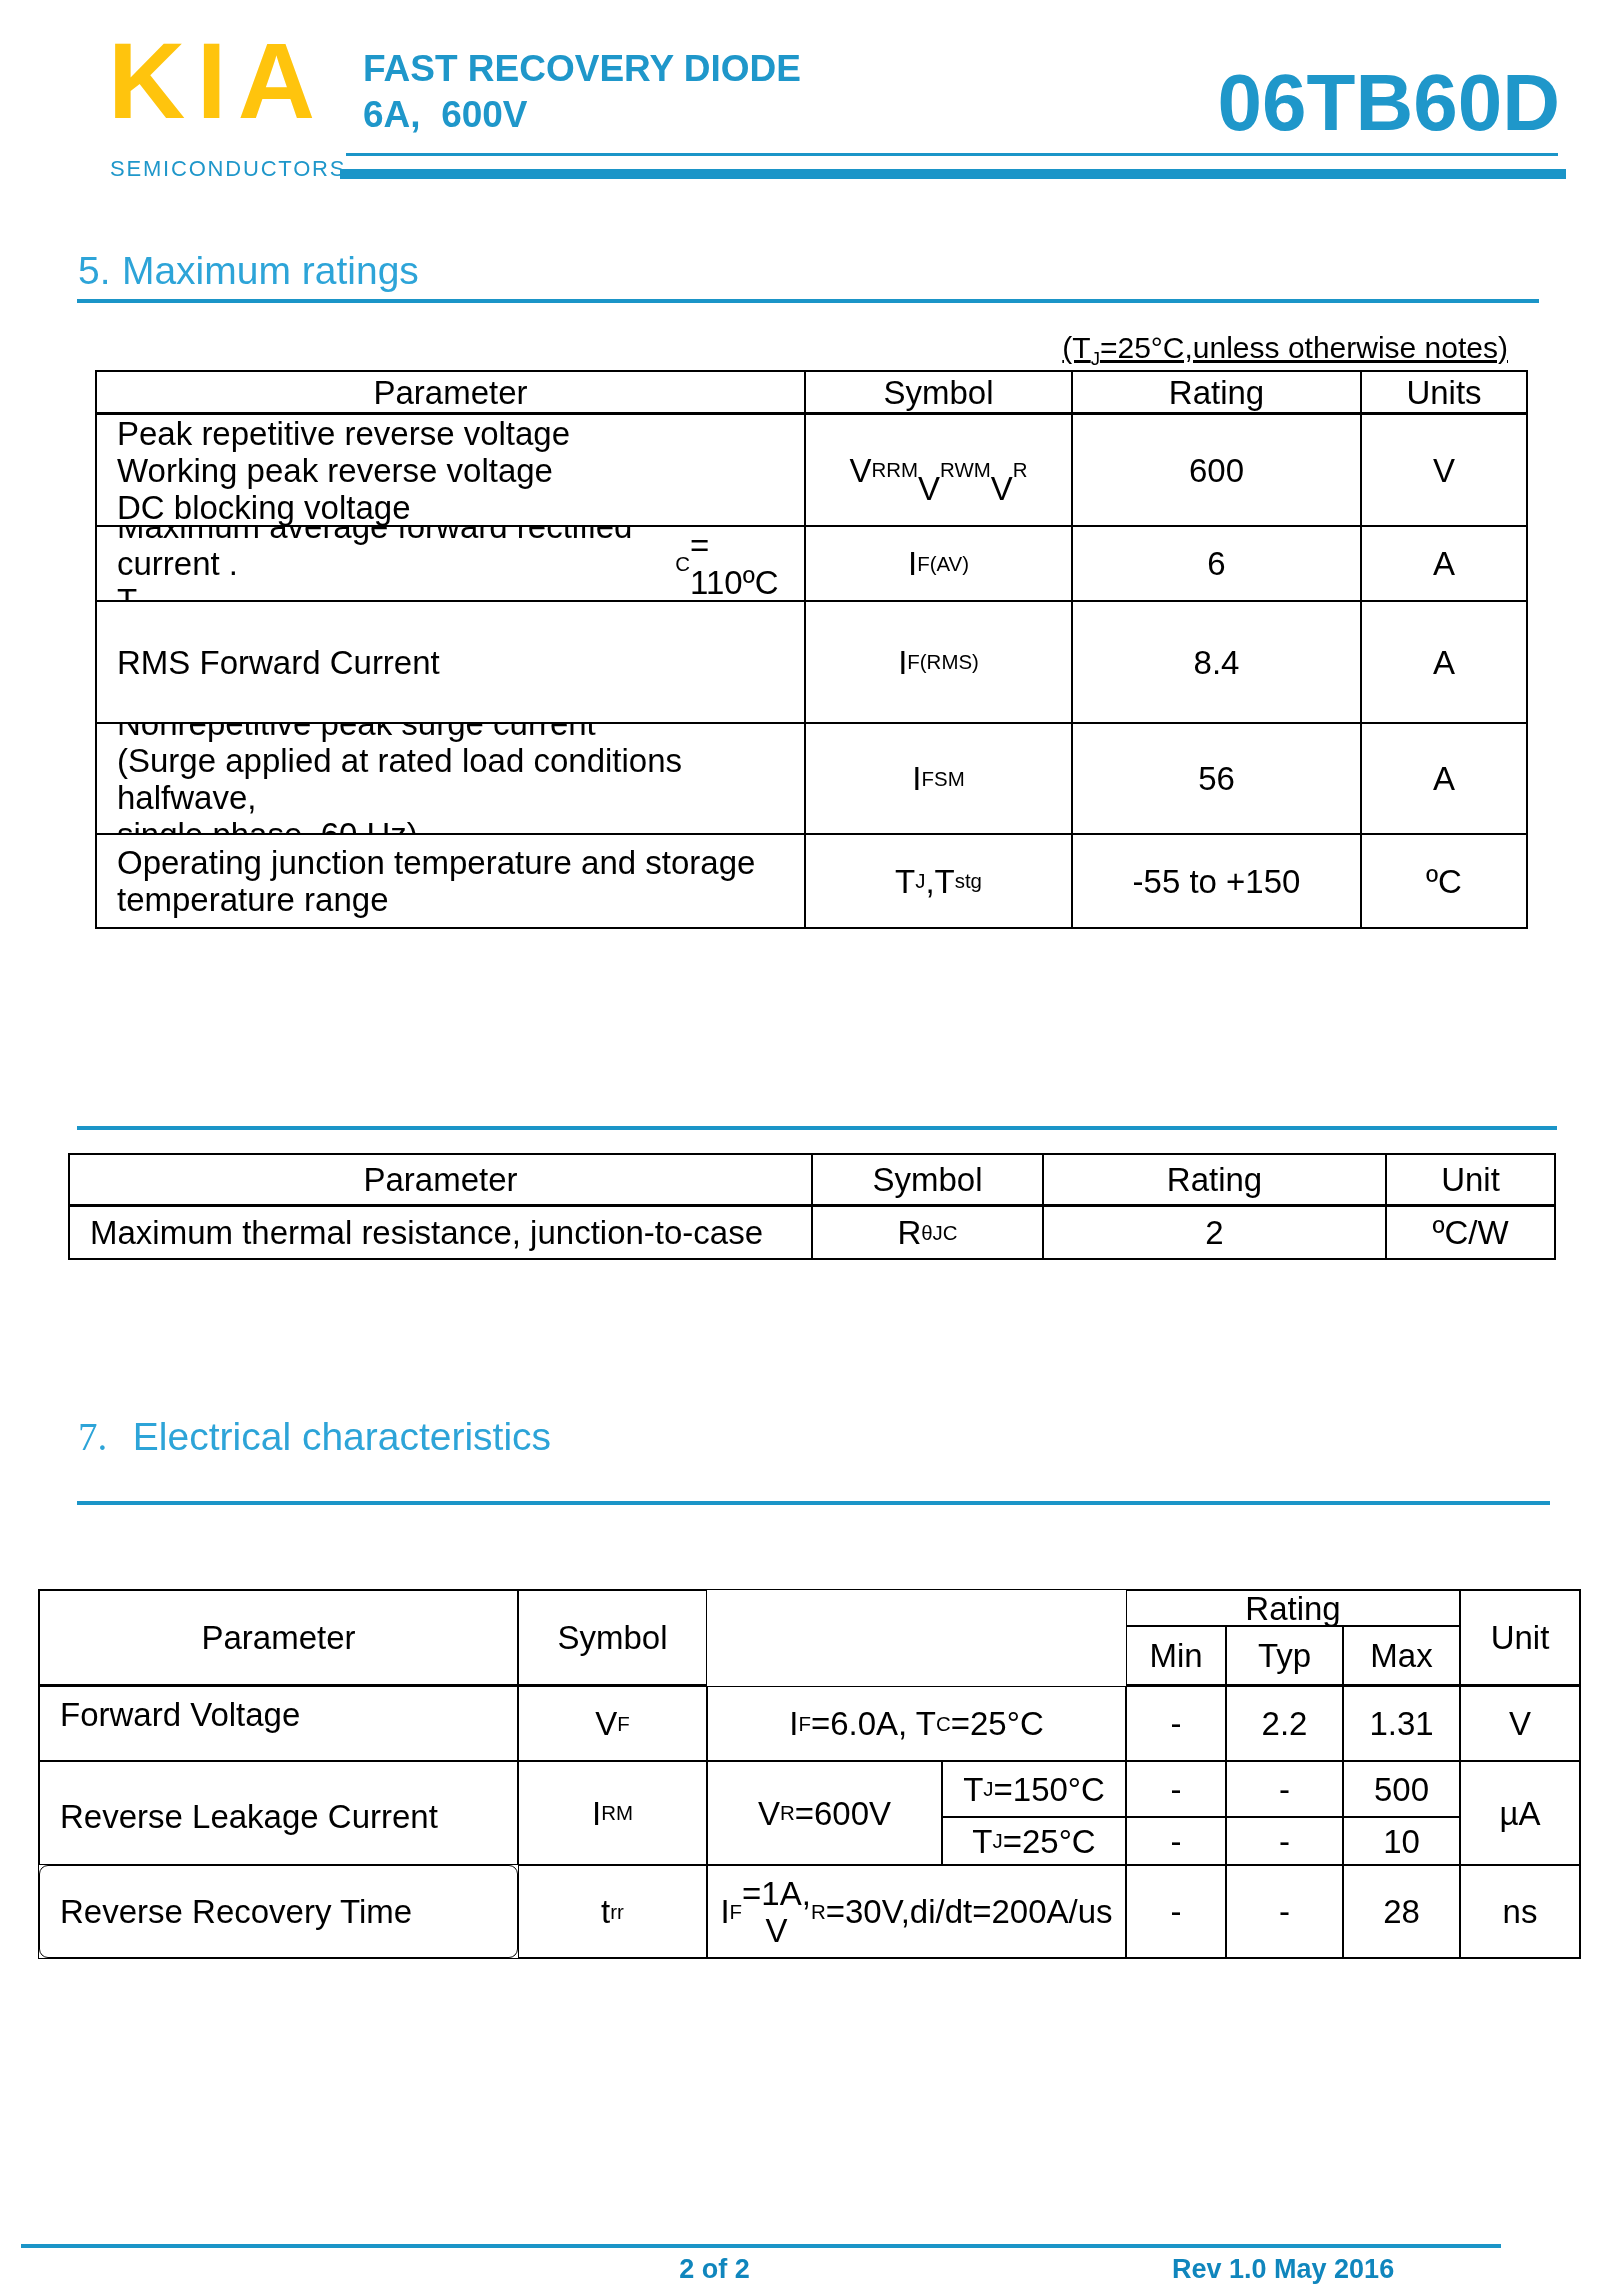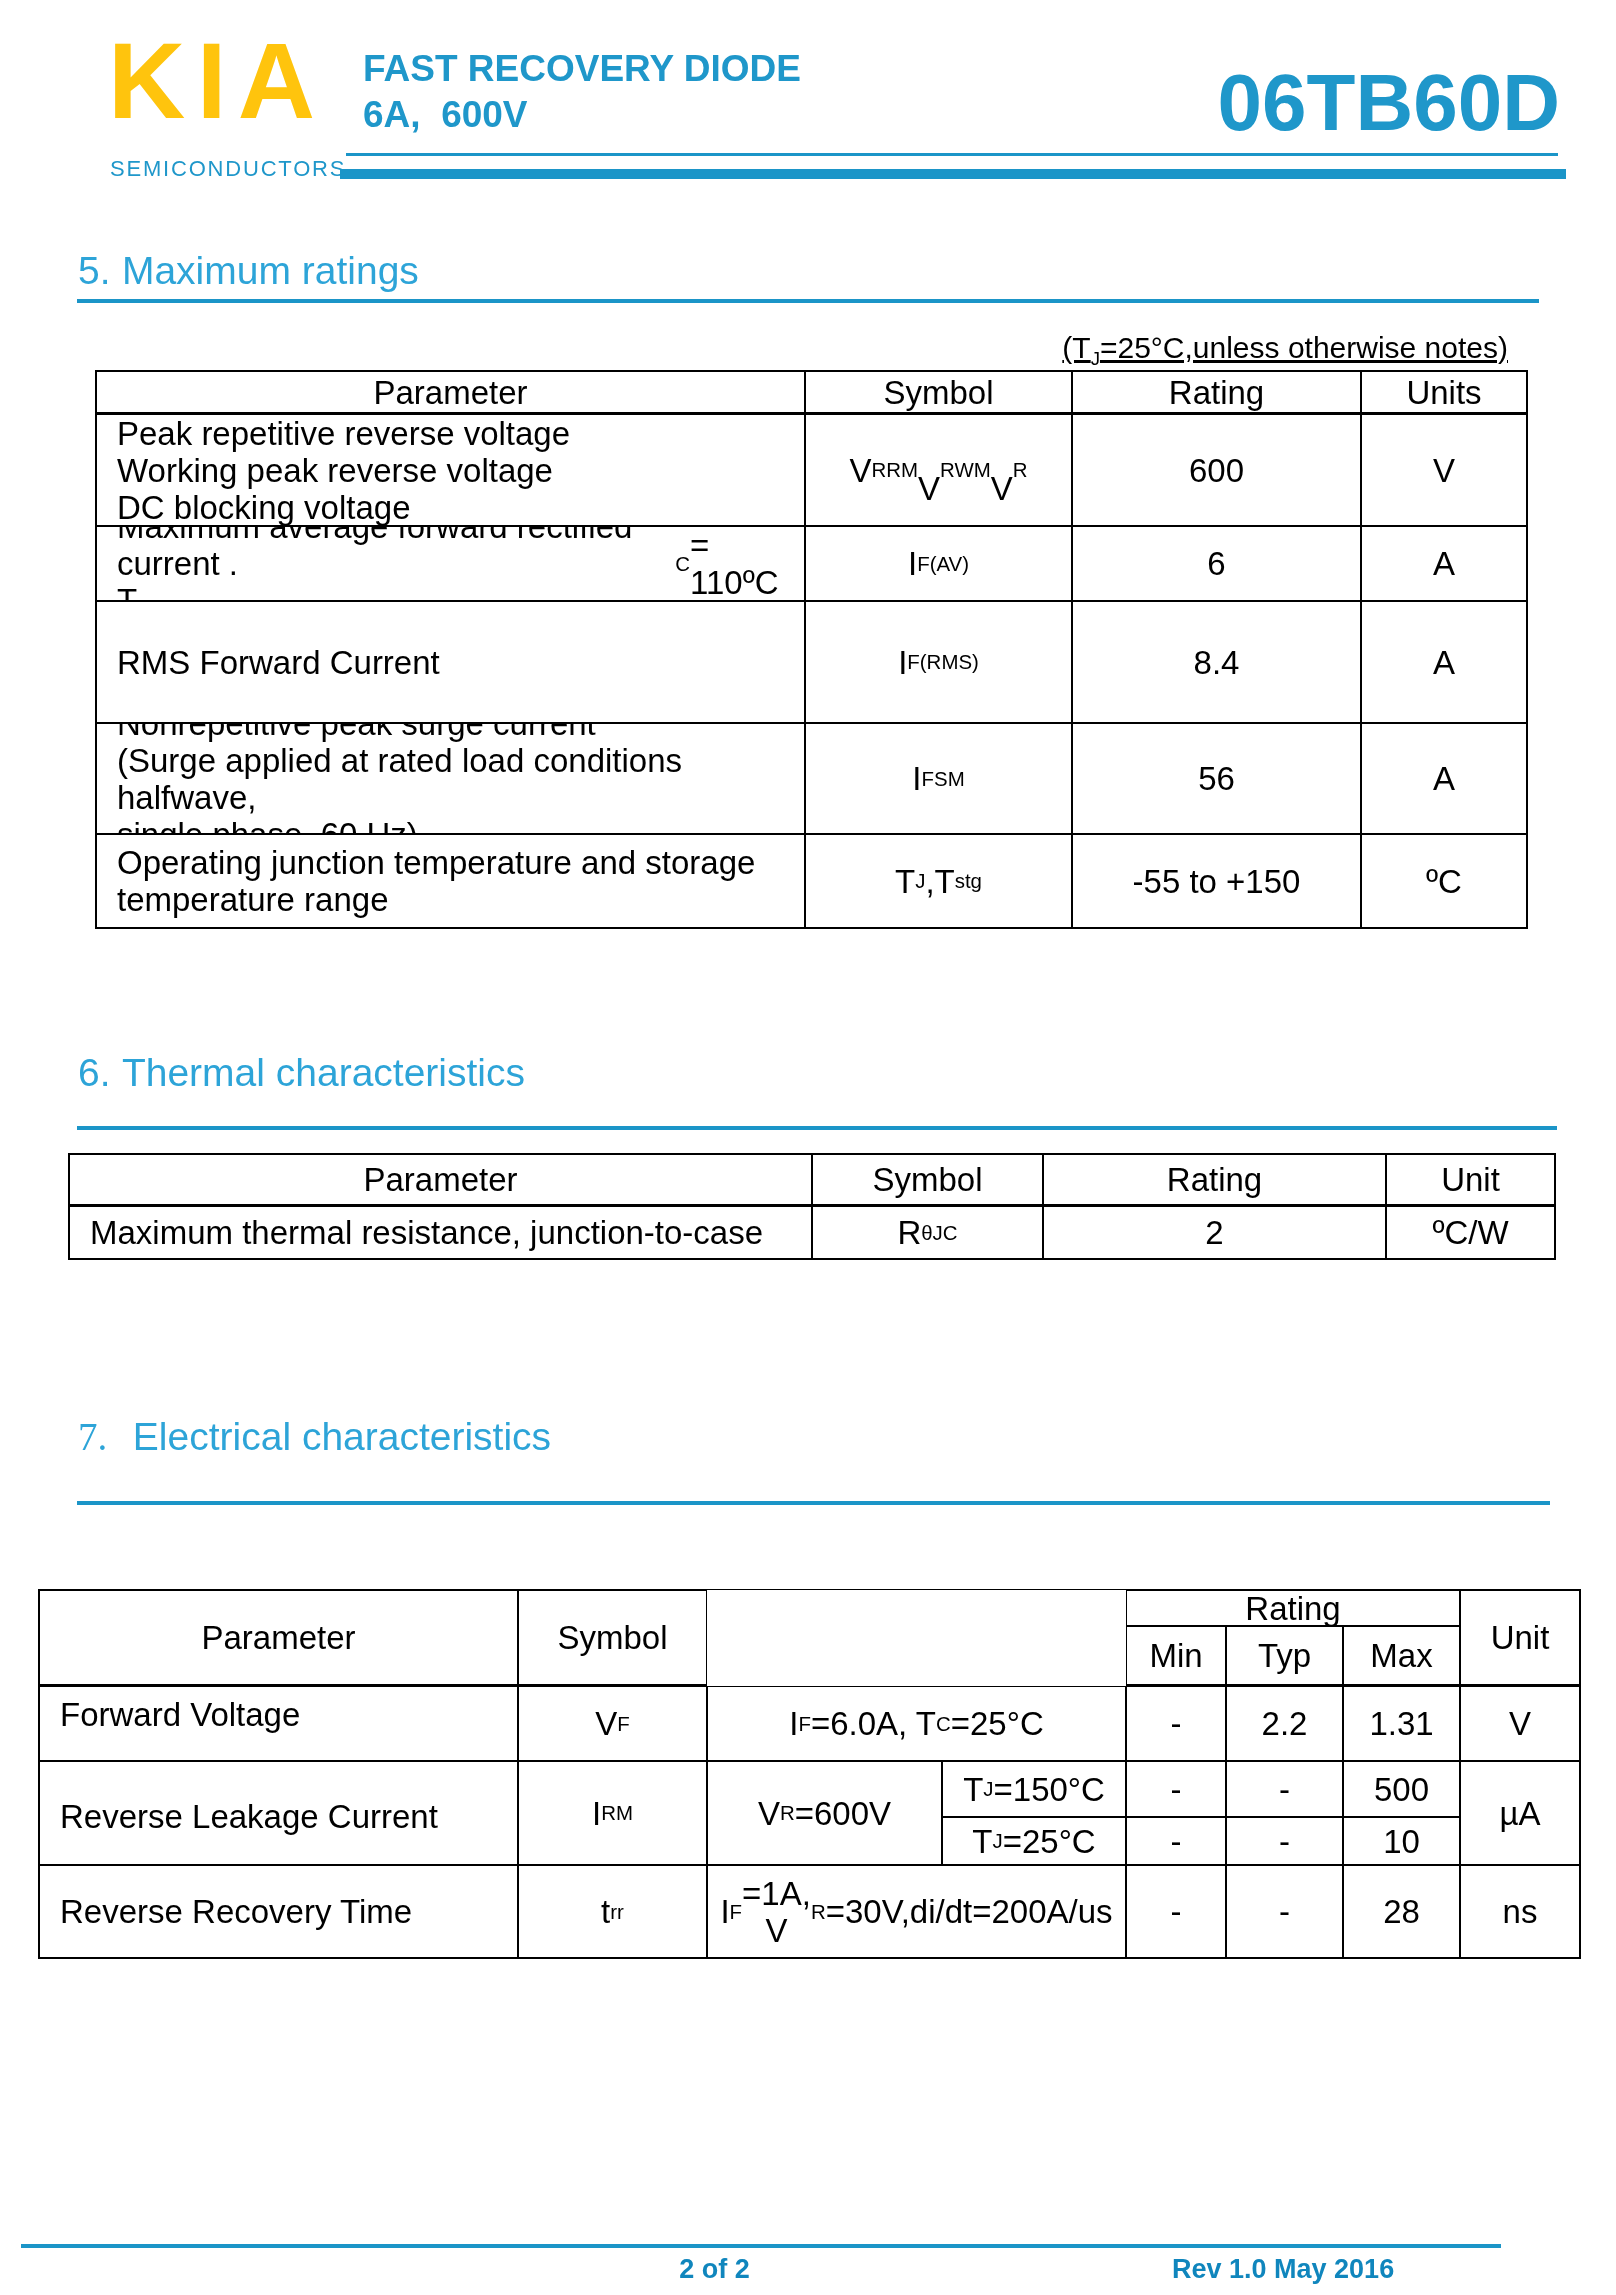--- a/index.html
+++ b/index.html
@@ -118,23 +118,20 @@
     <div>I<sub>FSM</sub></div>
     <div>56</div>
     <div>A</div>
 
     <div class="param">Operating junction temperature and storage<br>temperature range</div>
     <div>T<sub>J</sub>,T<sub>stg</sub></div>
     <div>-55 to +150</div>
     <div>ºC</div>
   </div>
 
-  <div class="sec" style="left:78px; top:1051px;">
-    <span class="sec-num">6.</span><span>Thermal characteristics</span>
-  </div>
   <div class="rule" style="left:77px; top:1126px; width:1480px;"></div>
 
   <div class="tbl t2">
     <div class="hd hb">Parameter</div>
     <div class="hd hb">Symbol</div>
     <div class="hd hb">Rating</div>
     <div class="hd hb">Unit</div>
 
     <div class="param">Maximum thermal resistance, junction-to-case</div>
     <div>R<sub>θJC</sub></div>
@@ -171,21 +168,21 @@
     <div style="grid-area:4/4/5/5;">T<sub>J</sub>=150°C</div>
     <div style="grid-area:4/5/5/6;">-</div>
     <div style="grid-area:4/6/5/7;">-</div>
     <div style="grid-area:4/7/5/8;">500</div>
     <div style="grid-area:5/4/6/5;">T<sub>J</sub>=25°C</div>
     <div style="grid-area:5/5/6/6;">-</div>
     <div style="grid-area:5/6/6/7;">-</div>
     <div style="grid-area:5/7/6/8;">10</div>
     <div style="grid-area:4/8/6/9;">µA</div>
 
-    <div class="param" style="grid-area:6/1/7/2;">Reverse Recovery Time</div>
+    <div class="param" style="grid-area:6/1/7/2;border-radius:9px;">Reverse Recovery Time</div>
     <div style="grid-area:6/2/7/3;">t<sub>rr</sub></div>
     <div style="grid-area:6/3/7/5;">I<sub>F</sub>=1A,<br>V<sub>R</sub>=30V,di/dt=200A/us</div>
     <div style="grid-area:6/5/7/6;">-</div>
     <div style="grid-area:6/6/7/7;">-</div>
     <div style="grid-area:6/7/7/8;">28</div>
     <div style="grid-area:6/8/7/9;">ns</div>
   </div>
 
   <div class="footer-rule"></div>
   <div class="footer-page">2 of 2</div>

